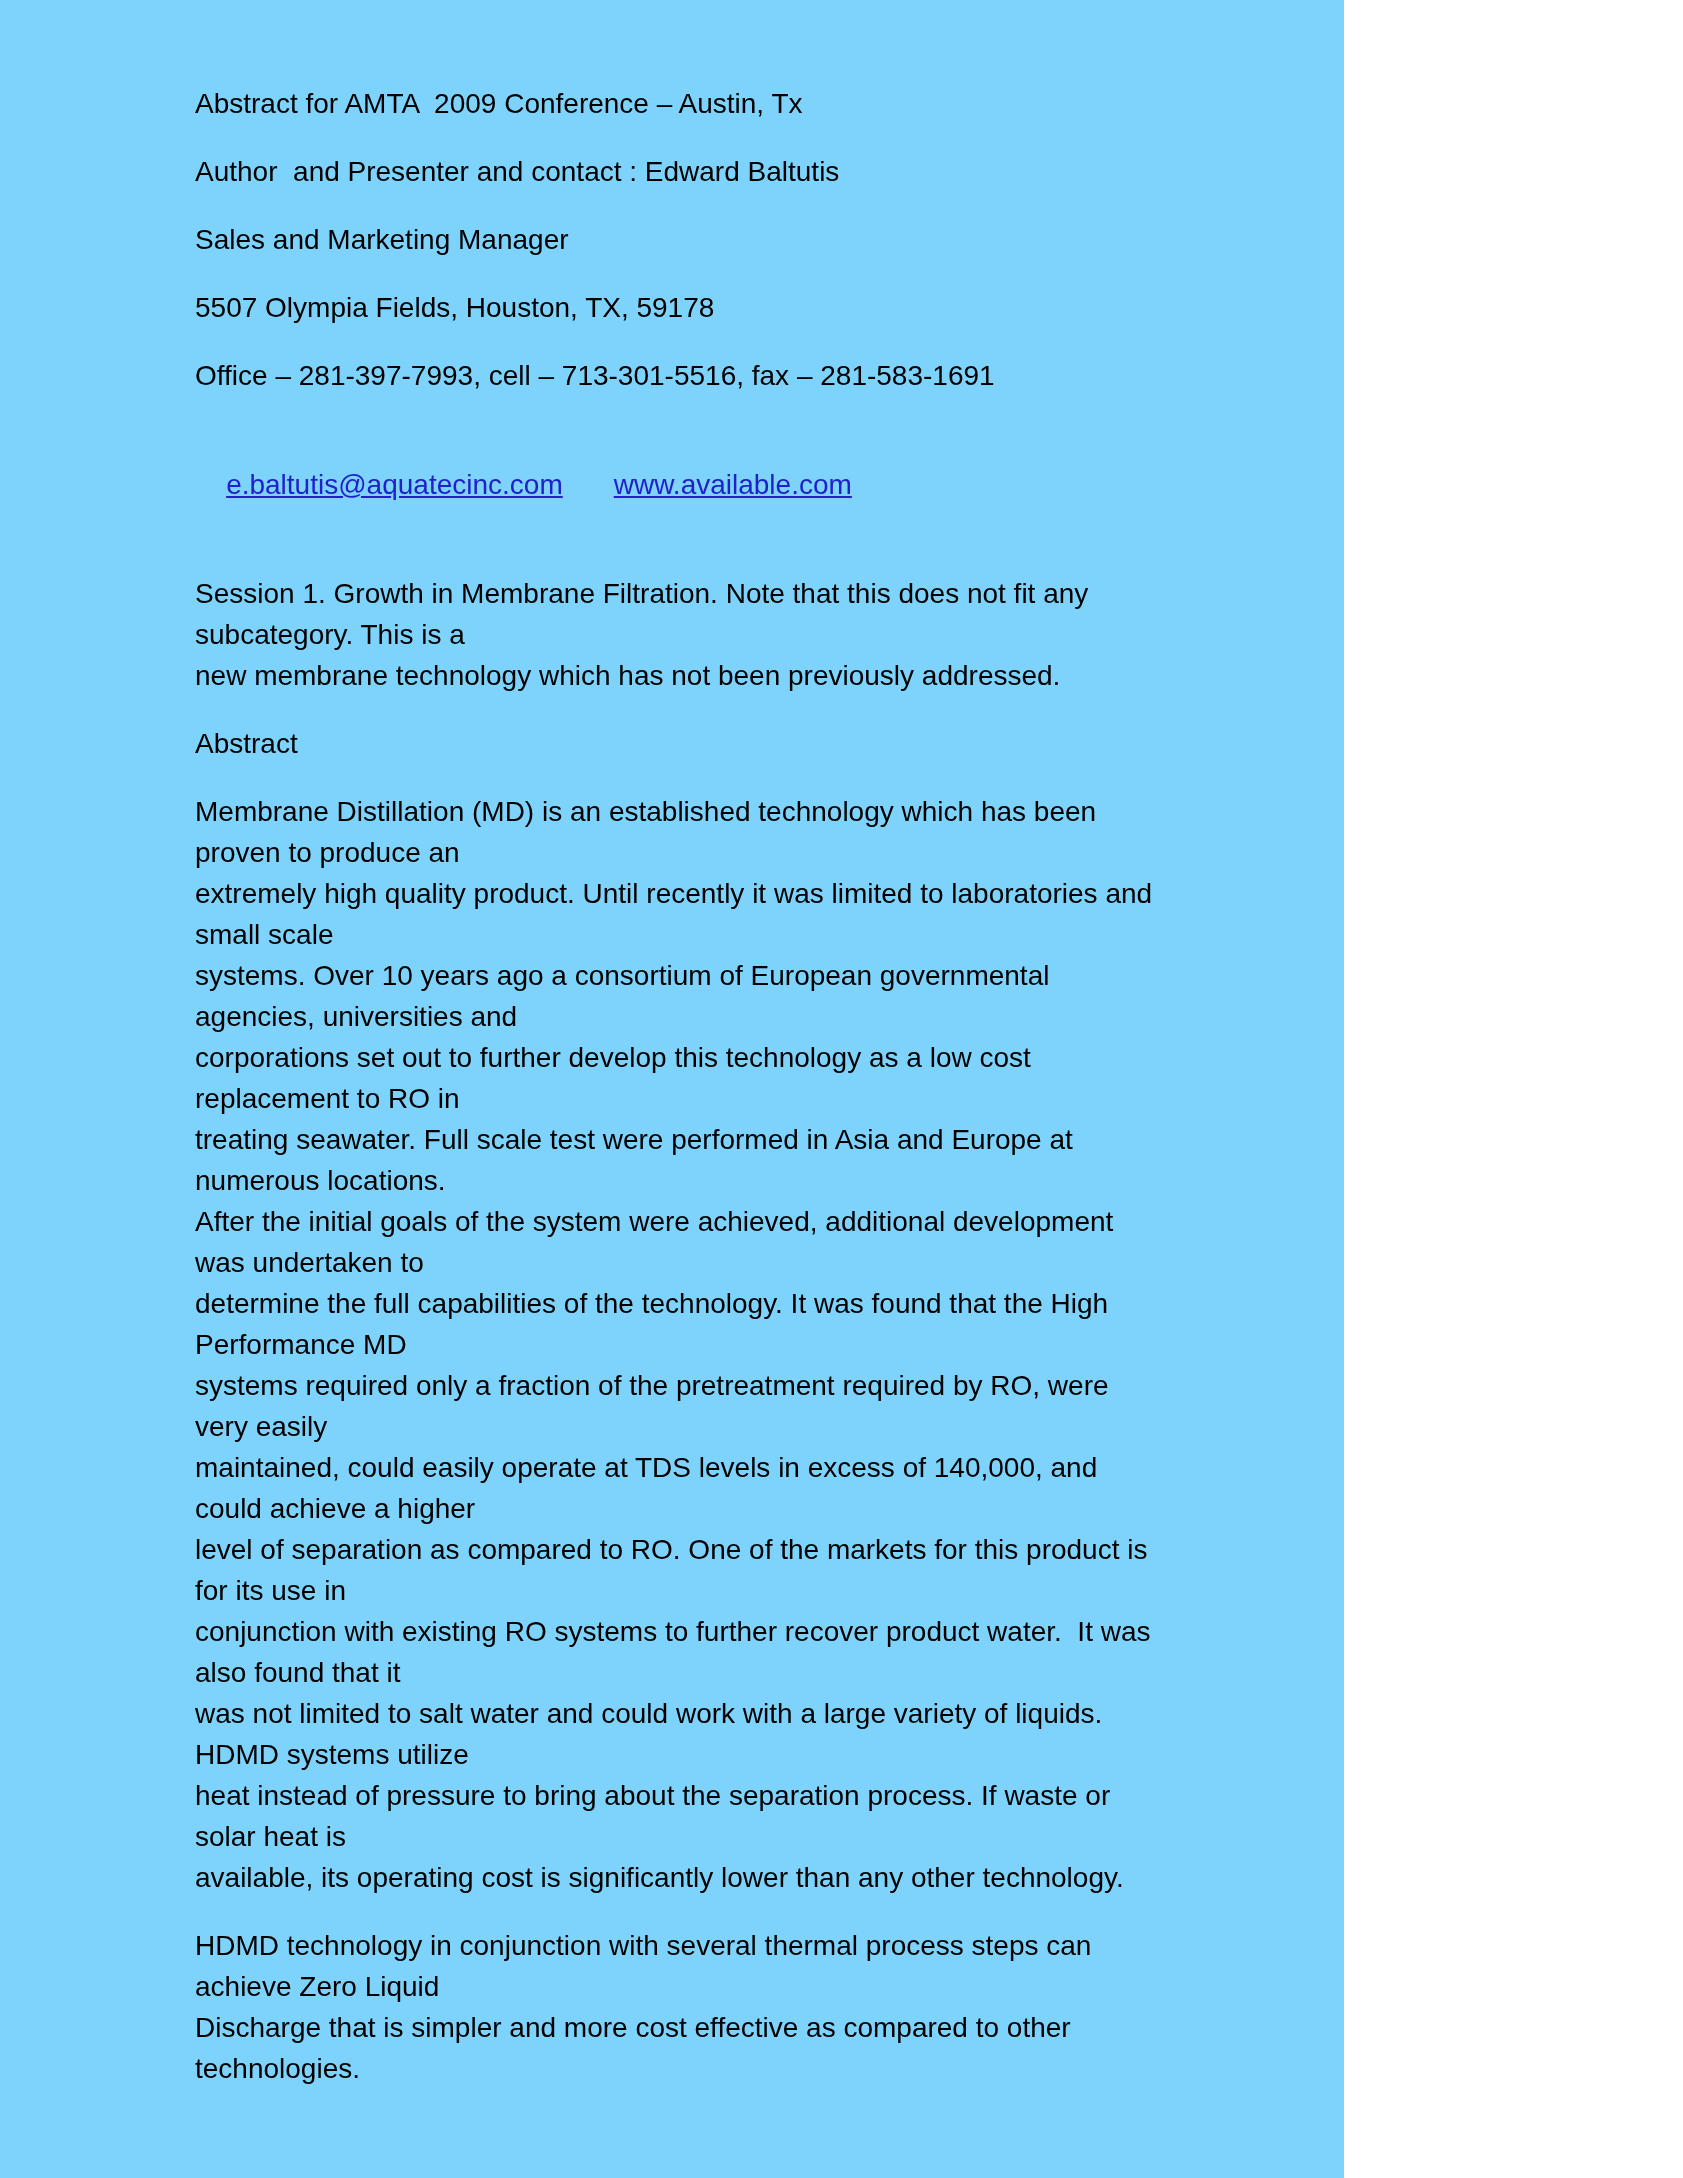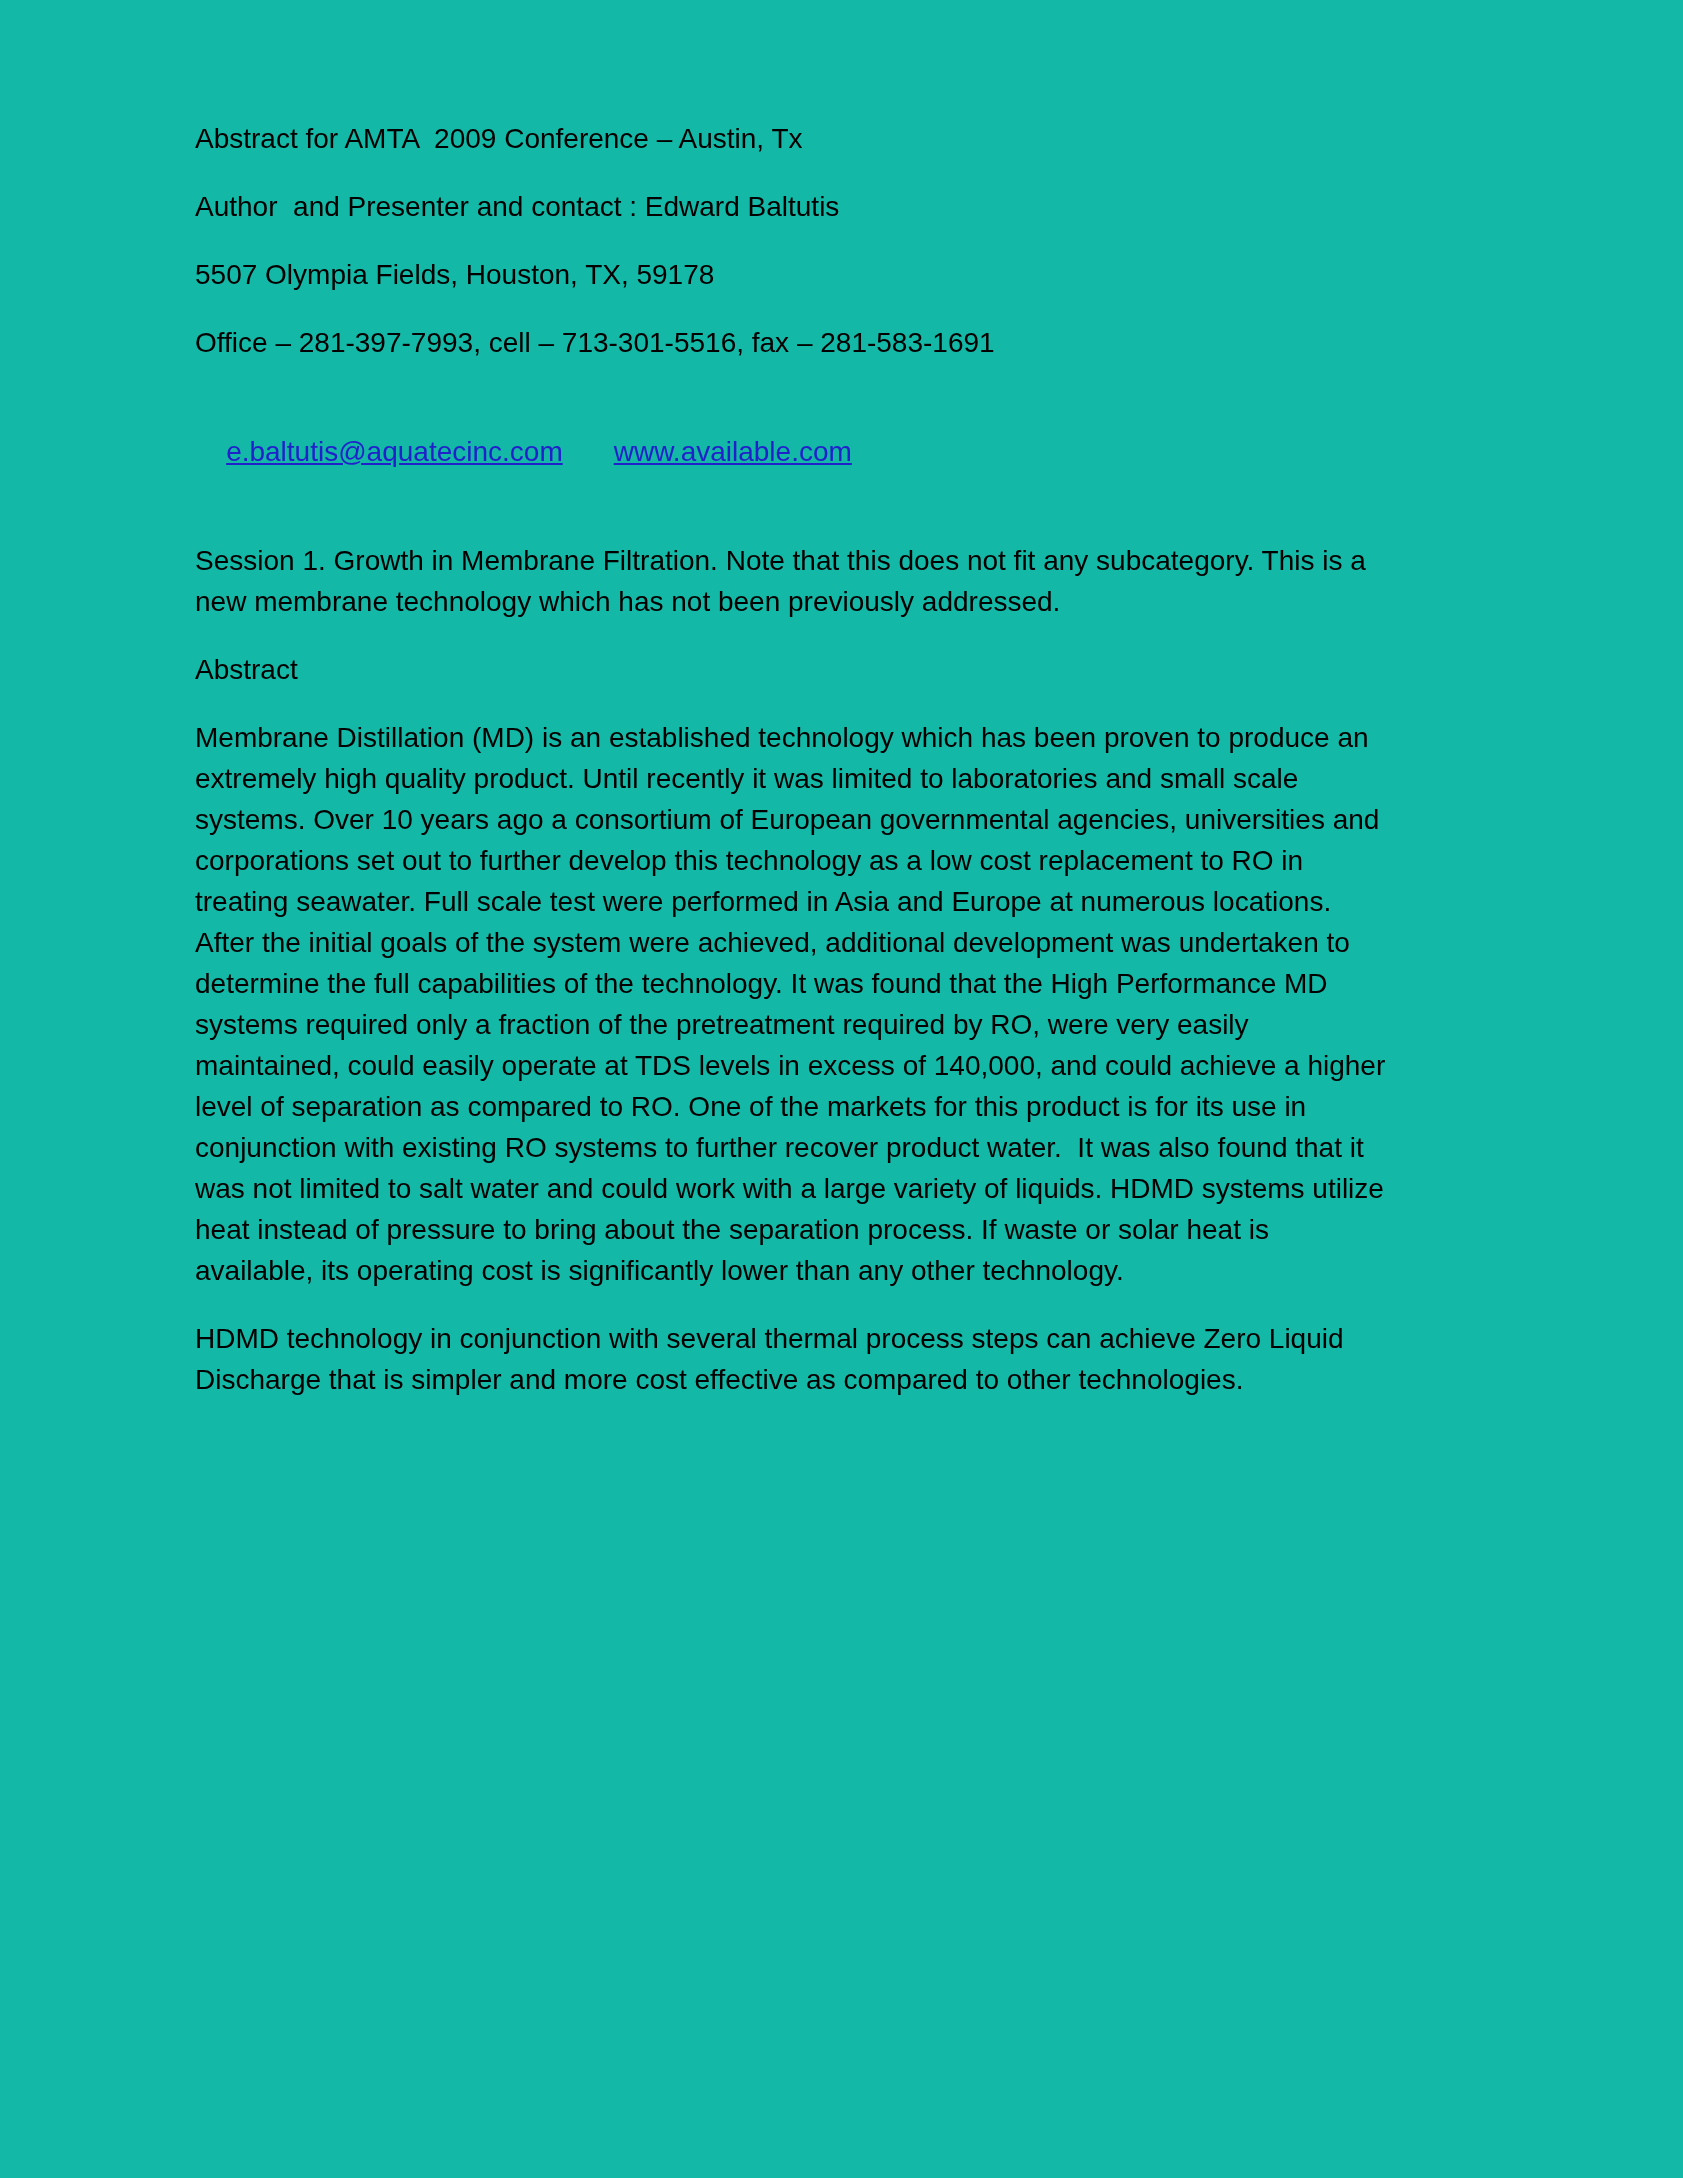--- a/index.html
+++ b/index.html
@@ -2,25 +2,25 @@
 <html><head>
 <meta charset="utf-8">
 <style>
   html, body {
     margin: 0;
     padding: 0;
     background: #ffffff;
   }
   .page {
     position: relative;
-    width: 1683px;
+    width: 1344px;
     height: 2178px;
     box-sizing: border-box;
-    padding: 118px 188px 0 195px;
-    background: #14b8a6;
+    padding: 83px 188px 0 195px;
+    background: #7dd3fc;
     color: #000000;
     font-family: "Liberation Sans", sans-serif;
     font-size: 28px;
     line-height: 41px;
   }
   .page p {
     margin: 0 0 27px 0;
     white-space: pre-wrap;
   }
   .indent {
@@ -43,20 +43,21 @@
 </head>
 <body>
 
 <div class="page">
 
   <p>Abstract for AMTA  2009 Conference – Austin, Tx</p>
 
   <p>Author  and Presenter and contact : Edward Baltutis</p>
 
 
+  <p class="indent">Sales and Marketing Manager</p>
 
   <p class="indent">5507 Olympia Fields, Houston, TX, 59178</p>
 
   <p class="indent">Office – 281-397-7993, cell – 713-301-5516, fax – 281-583-1691</p>
 
   <p class="indent">
     <a class="doc-link email-link" href="#" style="color: rgb(33, 33, 204);">e.baltutis@aquatecinc.com</a><a class="doc-link website-link" href="#" style="color: rgb(33, 33, 204);">www.available.com</a>
   </p>
 
   <p>Session 1. Growth in Membrane Filtration. Note that this does not fit any subcategory. This is a

